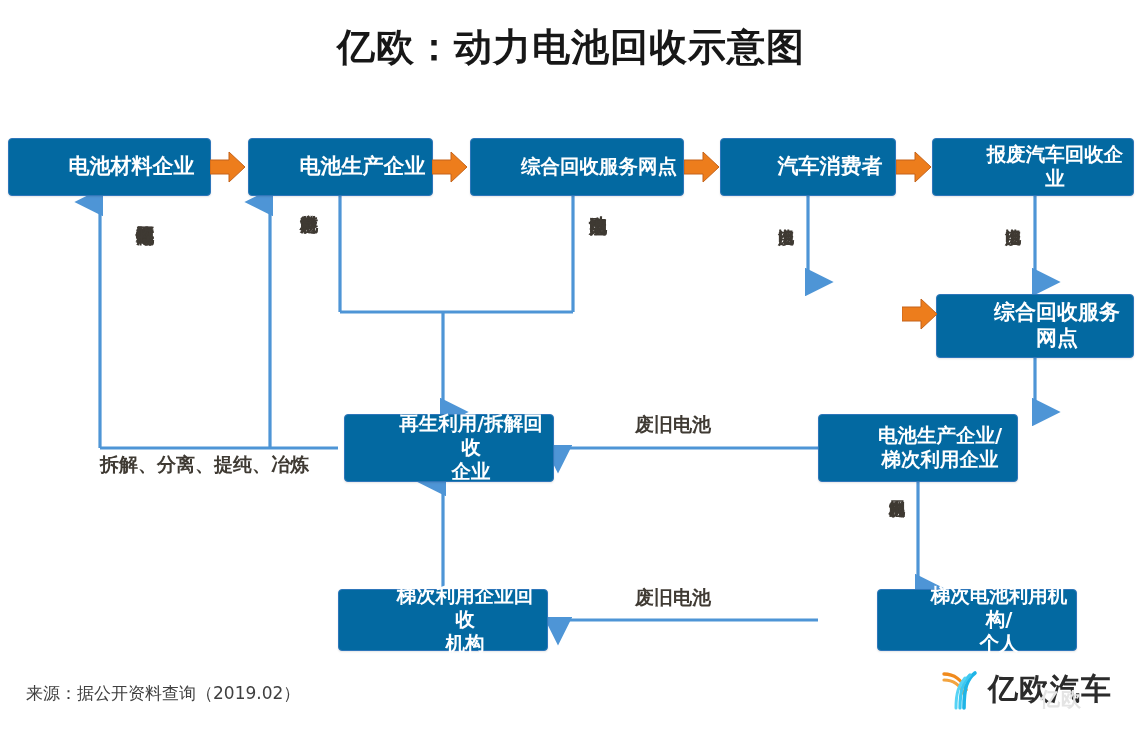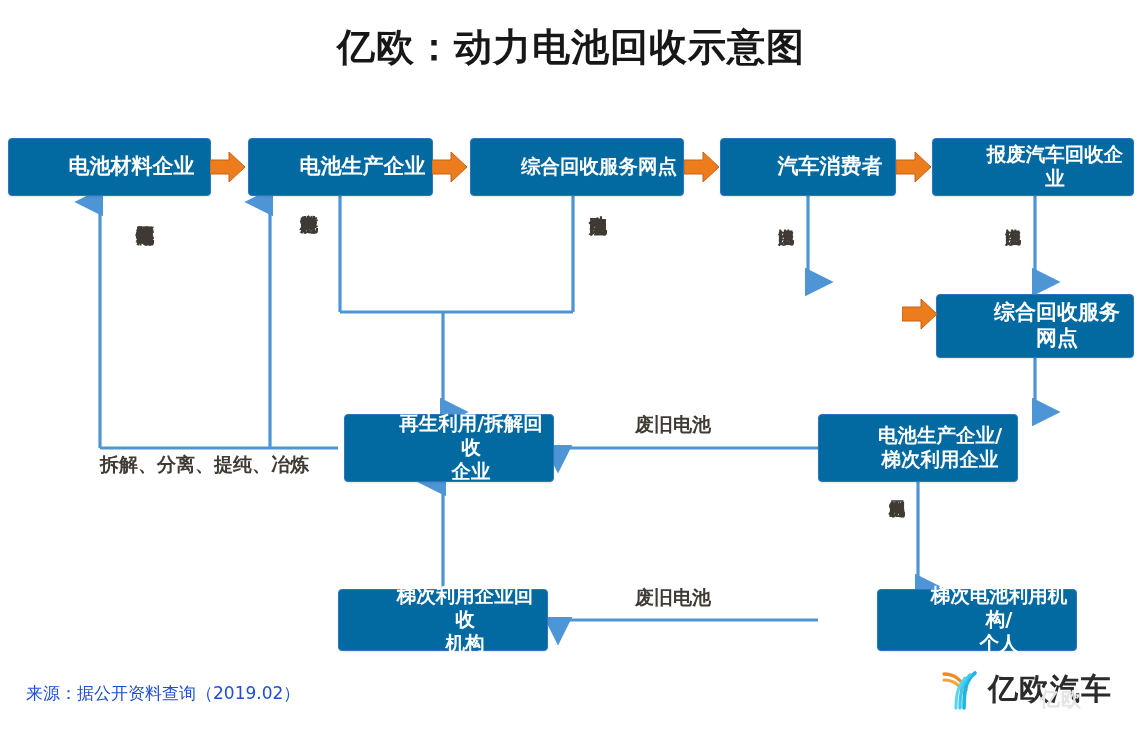--- a/index.html
+++ b/index.html
@@ -91,21 +91,21 @@
   .elabel.s16 { font-size: 16px; }
   .elabel.s18 { font-size: 18px; }
   .elabel.s20 { font-size: 19px; }
 
   
   .source {
     position: absolute;
     left: 26px;
     top: 682px;
     font-size: 17px;
-    color: #1d4ed8;
+    color: #404040;
     white-space: nowrap;
   }
   .logo-wrap {
     position: absolute;
     left: 940px;
     top: 668px;
     display: flex;
     align-items: center;
     gap: 8px;
   }

